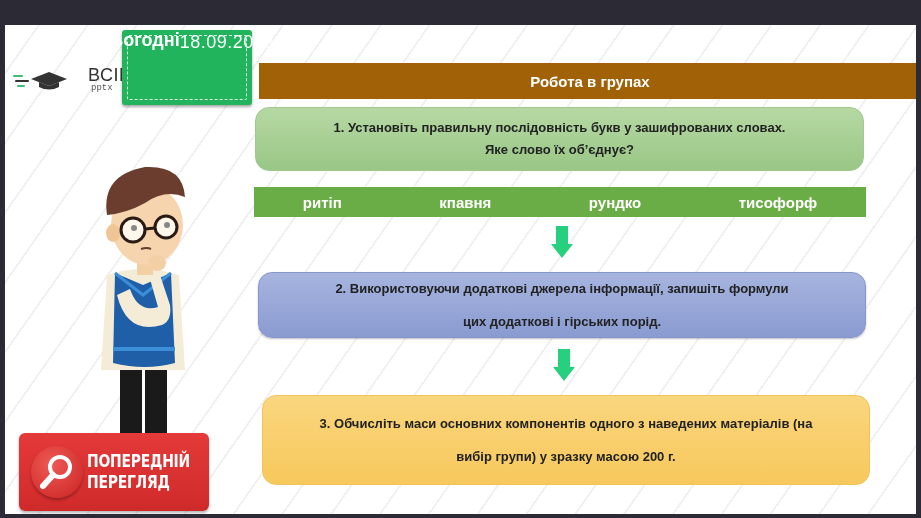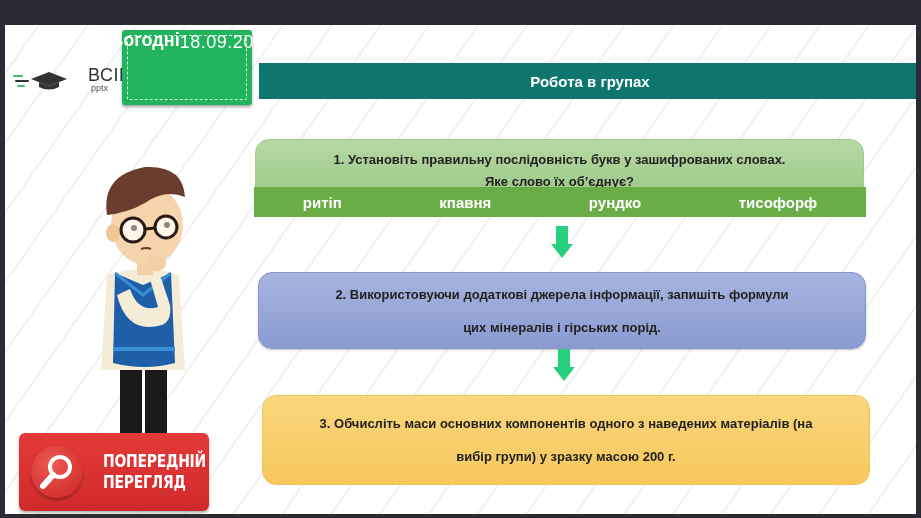--- a/index.html
+++ b/index.html
@@ -27,21 +27,21 @@
     .logo {
       position: absolute; left: 8px; top: 41px;
       display: flex; align-items: center; gap: 3px;
     }
     .logo-mark { width: 55px; height: 22px; position: relative; }
     .logo-mark .lines span {
       position: absolute; height: 2px; background: #3cbf74; border-radius: 1px;
     }
     .logo-text { line-height: 1; margin-left: 17px; }
     .logo-text .big { font-size: 18px; color: #333; letter-spacing: 0.5px; }
-    .logo-text .small { font-size: 9px; color: #555; margin-left: 3px; }
+    .logo-text .small { font-size: 9px; color: #555; margin-left: 3px; font-family: Liberation Mono, monospace; }
 
     .date-badge {
       position: absolute; left: 117px; top: 5px;
       width: 130px; height: 75px;
       background: #22b45c;
       border-radius: 3px;
       box-shadow: 0 2px 3px rgba(0,0,0,0.35);
       color: #fff; text-align: center;
       display: flex; flex-direction: row; justify-content: center;
       z-index: 3;
@@ -49,39 +49,38 @@
     .date-badge::before {
       content: ""; position: absolute; inset: 5px;
       border: 1.5px dashed rgba(255,255,255,0.85); border-radius: 2px;
     }
     .date-badge .lbl { font-size: 18px; font-weight: bold; }
     .date-badge .dt { font-size: 18px; margin-top: 2px; letter-spacing: 0.5px; }
 
     .title-bar {
       position: absolute; left: 254px; top: 38px;
       width: 662px; height: 36px;
-      background: #0f766e;
+      background: #a16207;
       color: #fff; font-size: 15px; font-weight: bold;
       display: flex; align-items: center; justify-content: center;
     }
 
     .task {
       position: absolute; border-radius: 14px;
       text-align: center; font-weight: bold; font-size: 13px; color: #222;
       display: flex; flex-direction: column; justify-content: center;
     }
     .task-1 {
       left: 255px; top: 107px; width: 609px; height: 64px;
       background: linear-gradient(#b6d8a3, #99c786);
       border: 1px solid #9fc98d;
       line-height: 22px;
-      margin-top: 32px;
     }
     .task-2 {
-      left: 258px; top: 272px; width: 608px; height: 77px;
+      left: 258px; top: 272px; width: 608px; height: 66px;
       background: linear-gradient(#a7b4df, #8a9bd1);
       border: 1px solid #8496cc;
       line-height: 33px;
       box-shadow: 0 1px 2px rgba(0,0,0,0.25);
     }
     .task-3 {
       left: 262px; top: 395px; width: 608px; height: 90px;
       background: linear-gradient(#fad67e, #f7c85c);
       border: 1px solid #f3c35a;
       line-height: 33px;
@@ -108,21 +107,21 @@
     .character {
       position: absolute; left: 70px; top: 120px; width: 140px; height: 290px;
     }
 
     .preview-btn {
       position: absolute; left: 14px; top: 408px;
       width: 190px; height: 78px;
       background: linear-gradient(#e43a39, #cf2a2a);
       border-radius: 6px;
       box-shadow: 0 2px 3px rgba(0,0,0,0.3);
-      display: flex; align-items: center; padding-left: 12px; gap: 20px;
+      display: flex; align-items: center; padding-left: 12px; gap: 4px;
       z-index: 4;
     }
     .preview-btn .circle {
       width: 52px; height: 52px; border-radius: 50%;
       background: radial-gradient(circle at 40% 35%, #ef5a55, #c92222);
       box-shadow: 0 2px 3px rgba(0,0,0,0.3);
       position: relative; flex: none;
     }
     .preview-btn .txt {
       color: #fff; font-weight: bold; font-size: 17px; line-height: 21px;
@@ -218,21 +217,21 @@
   <span>тисофорф</span>
 </div>
 
 <div class="arrow" style="left:551px;top:226px;">
   <div class="shaft"></div>
     <div class="head"></div>
 </div>
 
 <div class="task task-2">
   <div>2. Використовуючи додаткові джерела інформації, запишіть формули</div>
-  <div>цих мінералів і гірських порід.</div>
+  <div>цих додаткові і гірських порід.</div>
 </div>
 
 <div class="arrow" style="left:553px;top:349px;">
   <div class="shaft"></div>
     <div class="head"></div>
 </div>
 
 <div class="task task-3">
   <div>3. Обчисліть маси основних компонентів одного з наведених матеріалів (на</div>
   <div>вибір групи) у зразку масою 200 г.</div>

